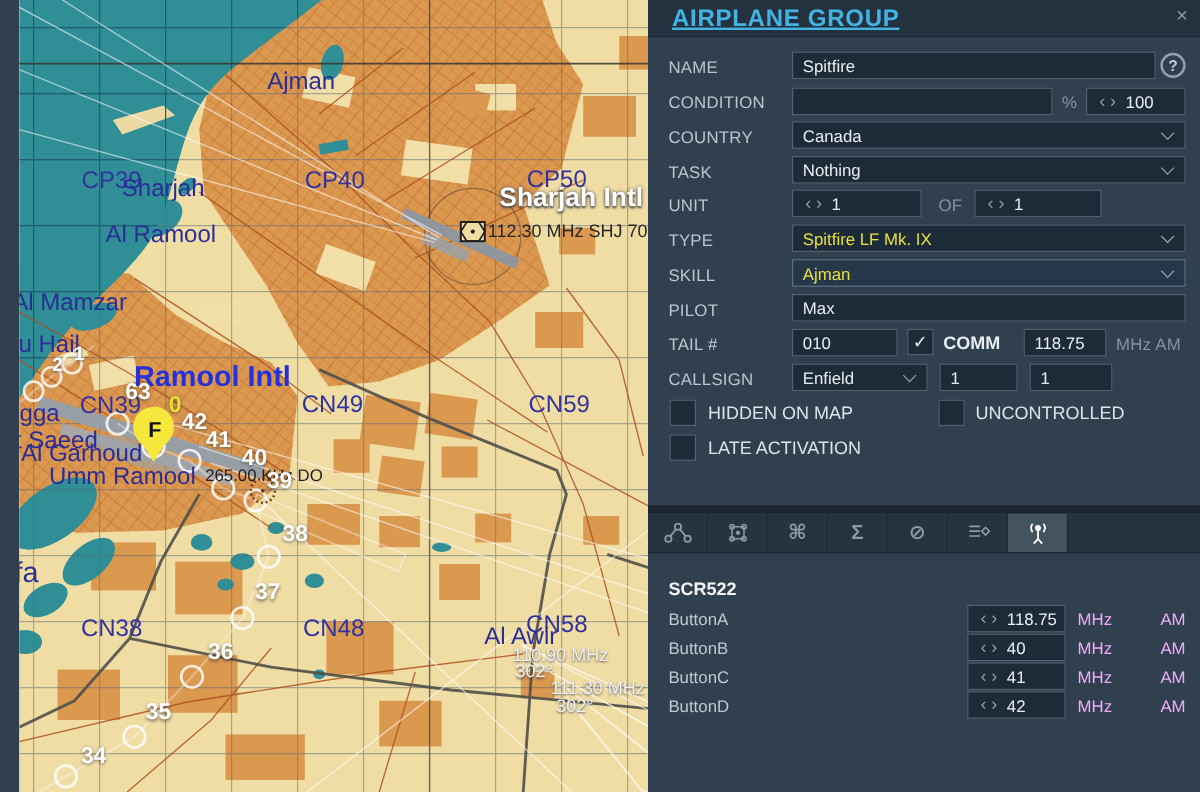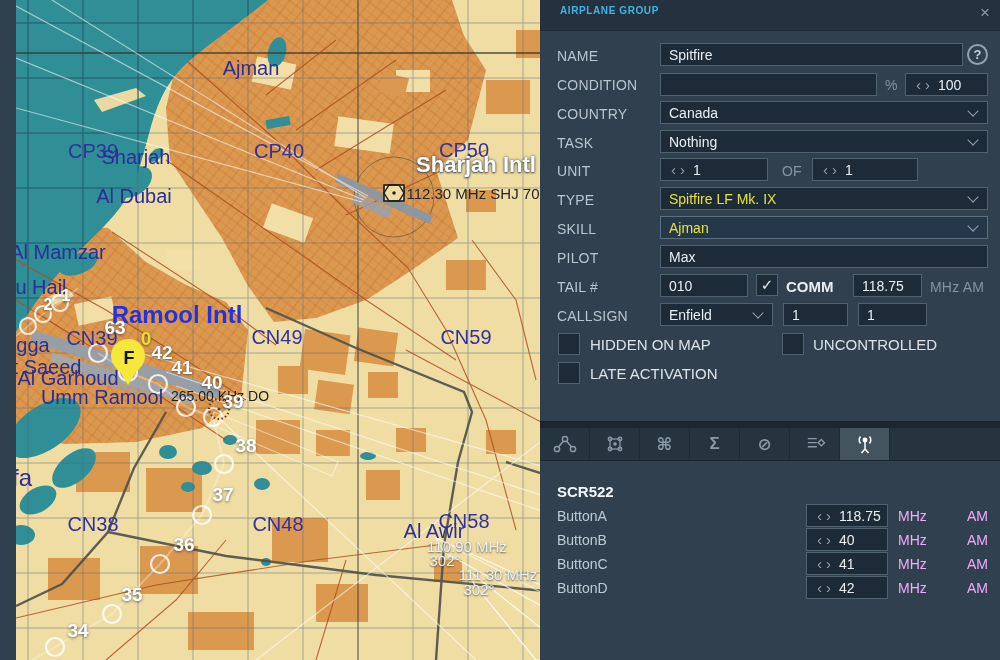--- a/index.html
+++ b/index.html
@@ -18,21 +18,21 @@
   .wp-sm{font-size:16px;}
   .wp-y{color:#e8df2e;}
   .wlbl{color:#f0f0f0;font-size:15px;text-shadow:0 1px 2px rgba(70,70,70,.9);}
   .dlbl{color:#1f1f1f;font-size:14px;}
   .vorlbl{color:#262626;font-size:15px;}
   .pinF{color:#101010;font-size:18px;font-weight:bold;}
 
   
   .panel{position:absolute;left:540px;top:0;width:460px;height:660px;background:#31404e;}
   .phead{position:absolute;left:0;top:0;width:460px;height:30px;background:#24323f;border-bottom:1px solid #1d2936;}
-  .ptitle{position:absolute;left:20px;top:5px;color:#41b4e4;font-size:10px;font-weight:bold;letter-spacing:.6px;}
+  .ptitle{position:absolute;left:20px;top:5px;color:#41b4e4;font-size:20px;font-weight:bold;letter-spacing:.6px;text-decoration:underline;}
   .pclose{position:absolute;right:10px;top:3px;color:#8a9aa8;font-size:17px;cursor:default;}
   .flabel{position:absolute;color:#b9c5cf;font-size:14px;letter-spacing:.2px;}
   .inp,.dd,.stp{position:absolute;height:23px;box-sizing:border-box;background:#1d2a38;border:1px solid #51626f;
        color:#e9eef2;font-size:14px;display:flex;align-items:center;padding:0 8px;}
   .dd{padding-right:10px;}
   .chev{width:7px;height:7px;border-right:1.6px solid #93a2af;border-bottom:1.6px solid #93a2af;
        transform:rotate(45deg);margin-left:auto;margin-bottom:3px;flex:0 0 auto;}
   .yellow{color:#e6e13c;}
   .stp .ar{color:#93a2af;font-size:15px;line-height:1;padding:0 2px;}
   .stp .val{margin-left:6px;}
@@ -239,21 +239,21 @@
   <path fill="#f6e83b" d="M113,339 c-10.5,0 -18,7.5 -18,17 c0,7 4.5,12 9,16 l8,13 l8,-13 c4.5,-4 9,-9 9,-16 c0,-9.5 -7.5,-17 -16,-17 Z"></path>
 </svg>
 
   <div class="maplbl navy" style="left:235px;top:68px;">Ajman</div>
   <div class="maplbl code" style="left:77px;top:151px;">CP39</div>
   <div class="maplbl navy" style="left:120px;top:157px;">Sharjah</div>
   <div class="maplbl code" style="left:263px;top:151px;">CP40</div>
   <div class="maplbl code" style="left:448px;top:150px;">CP50</div>
   <div class="maplbl apt" style="left:460px;top:165px;">Sharjah Intl</div>
   <div class="maplbl vorlbl" style="left:457px;top:193px;">112.30 MHz SHJ 70</div>
-  <div class="maplbl navy" style="left:118px;top:196px;">Al Dubai</div>
+  <div class="maplbl navy" style="left:118px;top:196px;">Al Ramool</div>
   <div class="maplbl navy" style="left:42px;top:252px;">Al Mamzar</div>
   <div class="maplbl navy" style="left:25px;top:287px;">u Hail</div>
   <div class="maplbl dubai" style="left:161px;top:315px;">Ramool Intl</div>
   <div class="maplbl code" style="left:76px;top:338px;">CN39</div>
   <div class="maplbl code" style="left:261px;top:337px;">CN49</div>
   <div class="maplbl code" style="left:450px;top:337px;">CN59</div>
   <div class="maplbl navy" style="left:17px;top:345px;">gga</div>
   <div class="maplbl navy" style="left:31px;top:367px;">t Saeed</div>
   <div class="maplbl navy" style="left:52px;top:378px;">Al Garhoud</div>
   <div class="maplbl navy" style="left:86px;top:397px;text-align:center;">Umm Ramool</div>

